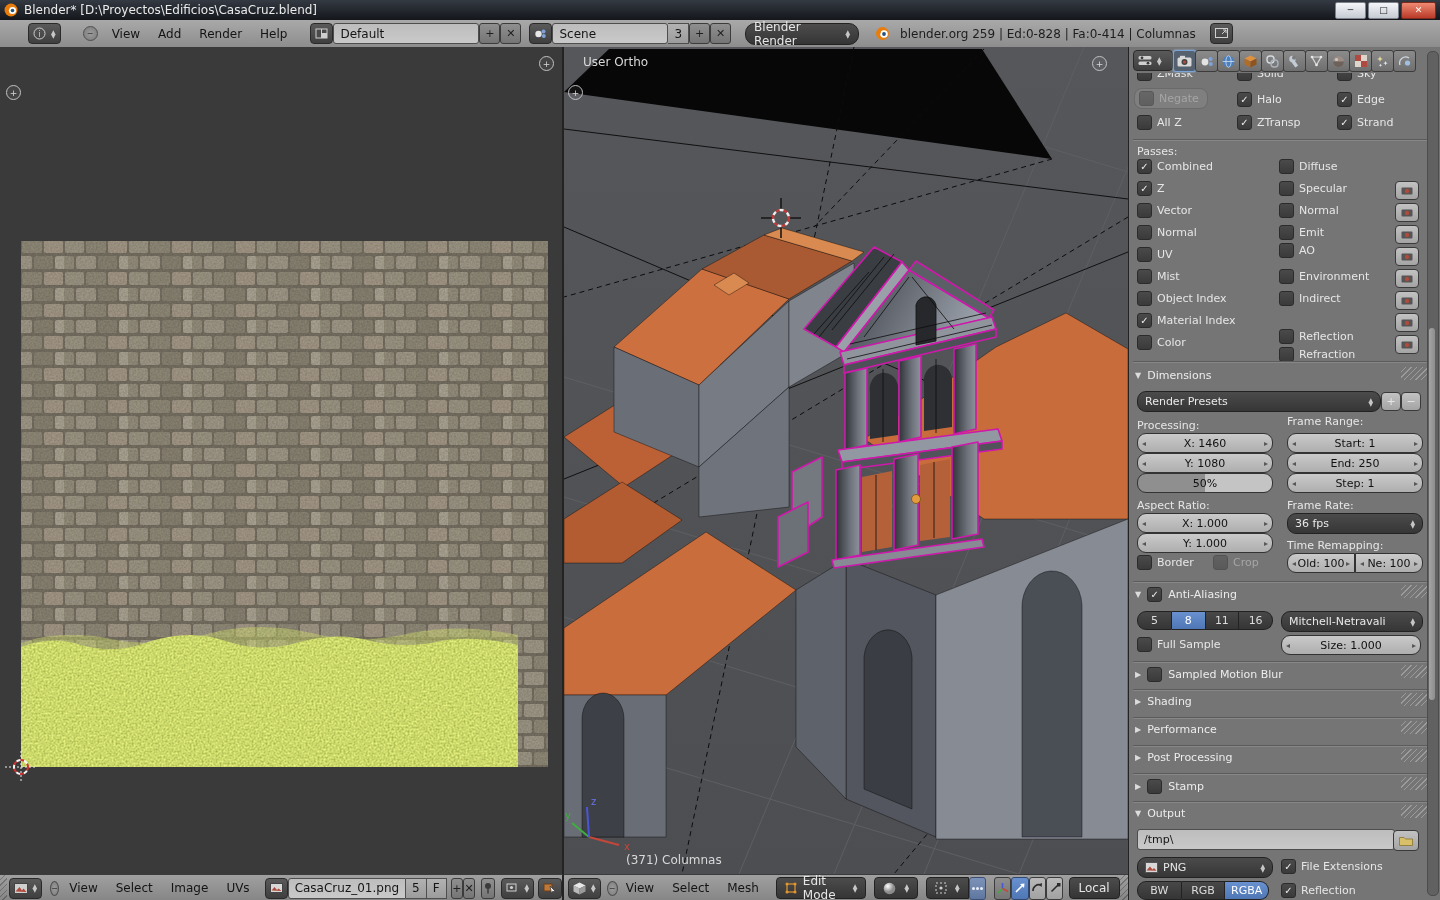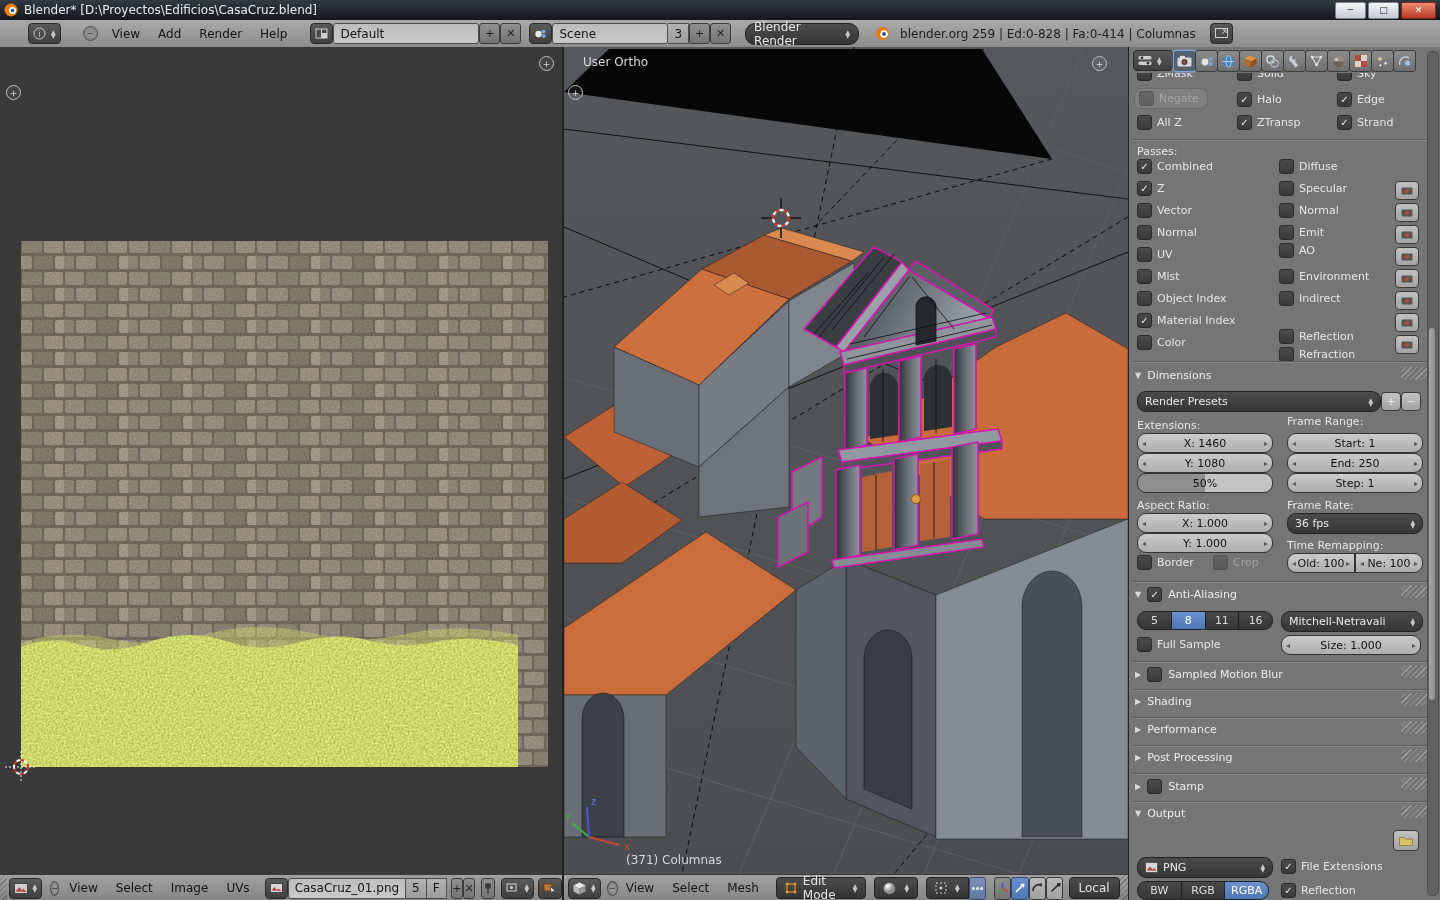--- a/index.html
+++ b/index.html
@@ -638,21 +638,21 @@
   <div class="hatch" style="top:320px"></div>
   <div class="ddark" style="left:8px;top:344px;width:228px">
       <span class="grow">Render Presets</span>
       <span class="updown">
         <span>▲</span>
         <span>▼</span>
       </span>
     </div>
   <div class="campill" style="left:252px;top:345px;width:18px">+</div>
   <div class="campill" style="left:272px;top:345px;width:18px">−</div>
-  <span style="position:absolute;left:8px;top:372px">Extensions:</span>
+  <span style="position:absolute;left:8px;top:372px">Processing:</span>
   <span style="position:absolute;left:158px;top:368px">Frame Range:</span>
   <div class="vbtn" style="left:8px;top:386px;width:134px">
       <span class="arr l">◂</span>
       <span>X: 1460</span>
       <span class="arr r">▸</span>
     </div>
   <div class="vbtn" style="left:8px;top:406px;width:134px">
       <span class="arr l">◂</span>
       <span>Y: 1080</span>
       <span class="arr r">▸</span>
@@ -787,20 +787,23 @@
       <span>Stamp</span>
     </div>
   <div class="hatch" style="top:730px"></div>
   <div class="sep" style="top:754px"></div>
 
   <div class="phead" style="top:760px">
       <span class="tri">▼</span>
       <span>Output</span>
     </div>
   <div class="hatch" style="top:758px"></div>
+  <div class="lfield" style="position:absolute;left:8px;top:782px;width:244px;height:19px">
+      <span>/tmp\</span>
+    </div>
   <div class="campill" style="left:264px;top:783px;width:24px;height:19px">
       <svg width="14" height="11">
         <path d="M0.5 2.5 L5 2.5 L6.5 4 L13.5 4 L13.5 10.5 L0.5 10.5 Z" fill="#d8c06a" stroke="#8a7430" stroke-width="0.8"></path>
       </svg>
     </div>
   <div class="ddark" style="left:8px;top:810px;width:120px">
     <svg width="13" height="11">
         <rect x="0.5" y="0.5" width="12" height="10" fill="#d8d8d8" stroke="#555"></rect>
         <path d="M1.5 8.5 L5 4.5 L7.5 7.5 L9 6 L11.5 8.8 Z" fill="#b04a3a"></path>
       </svg>

